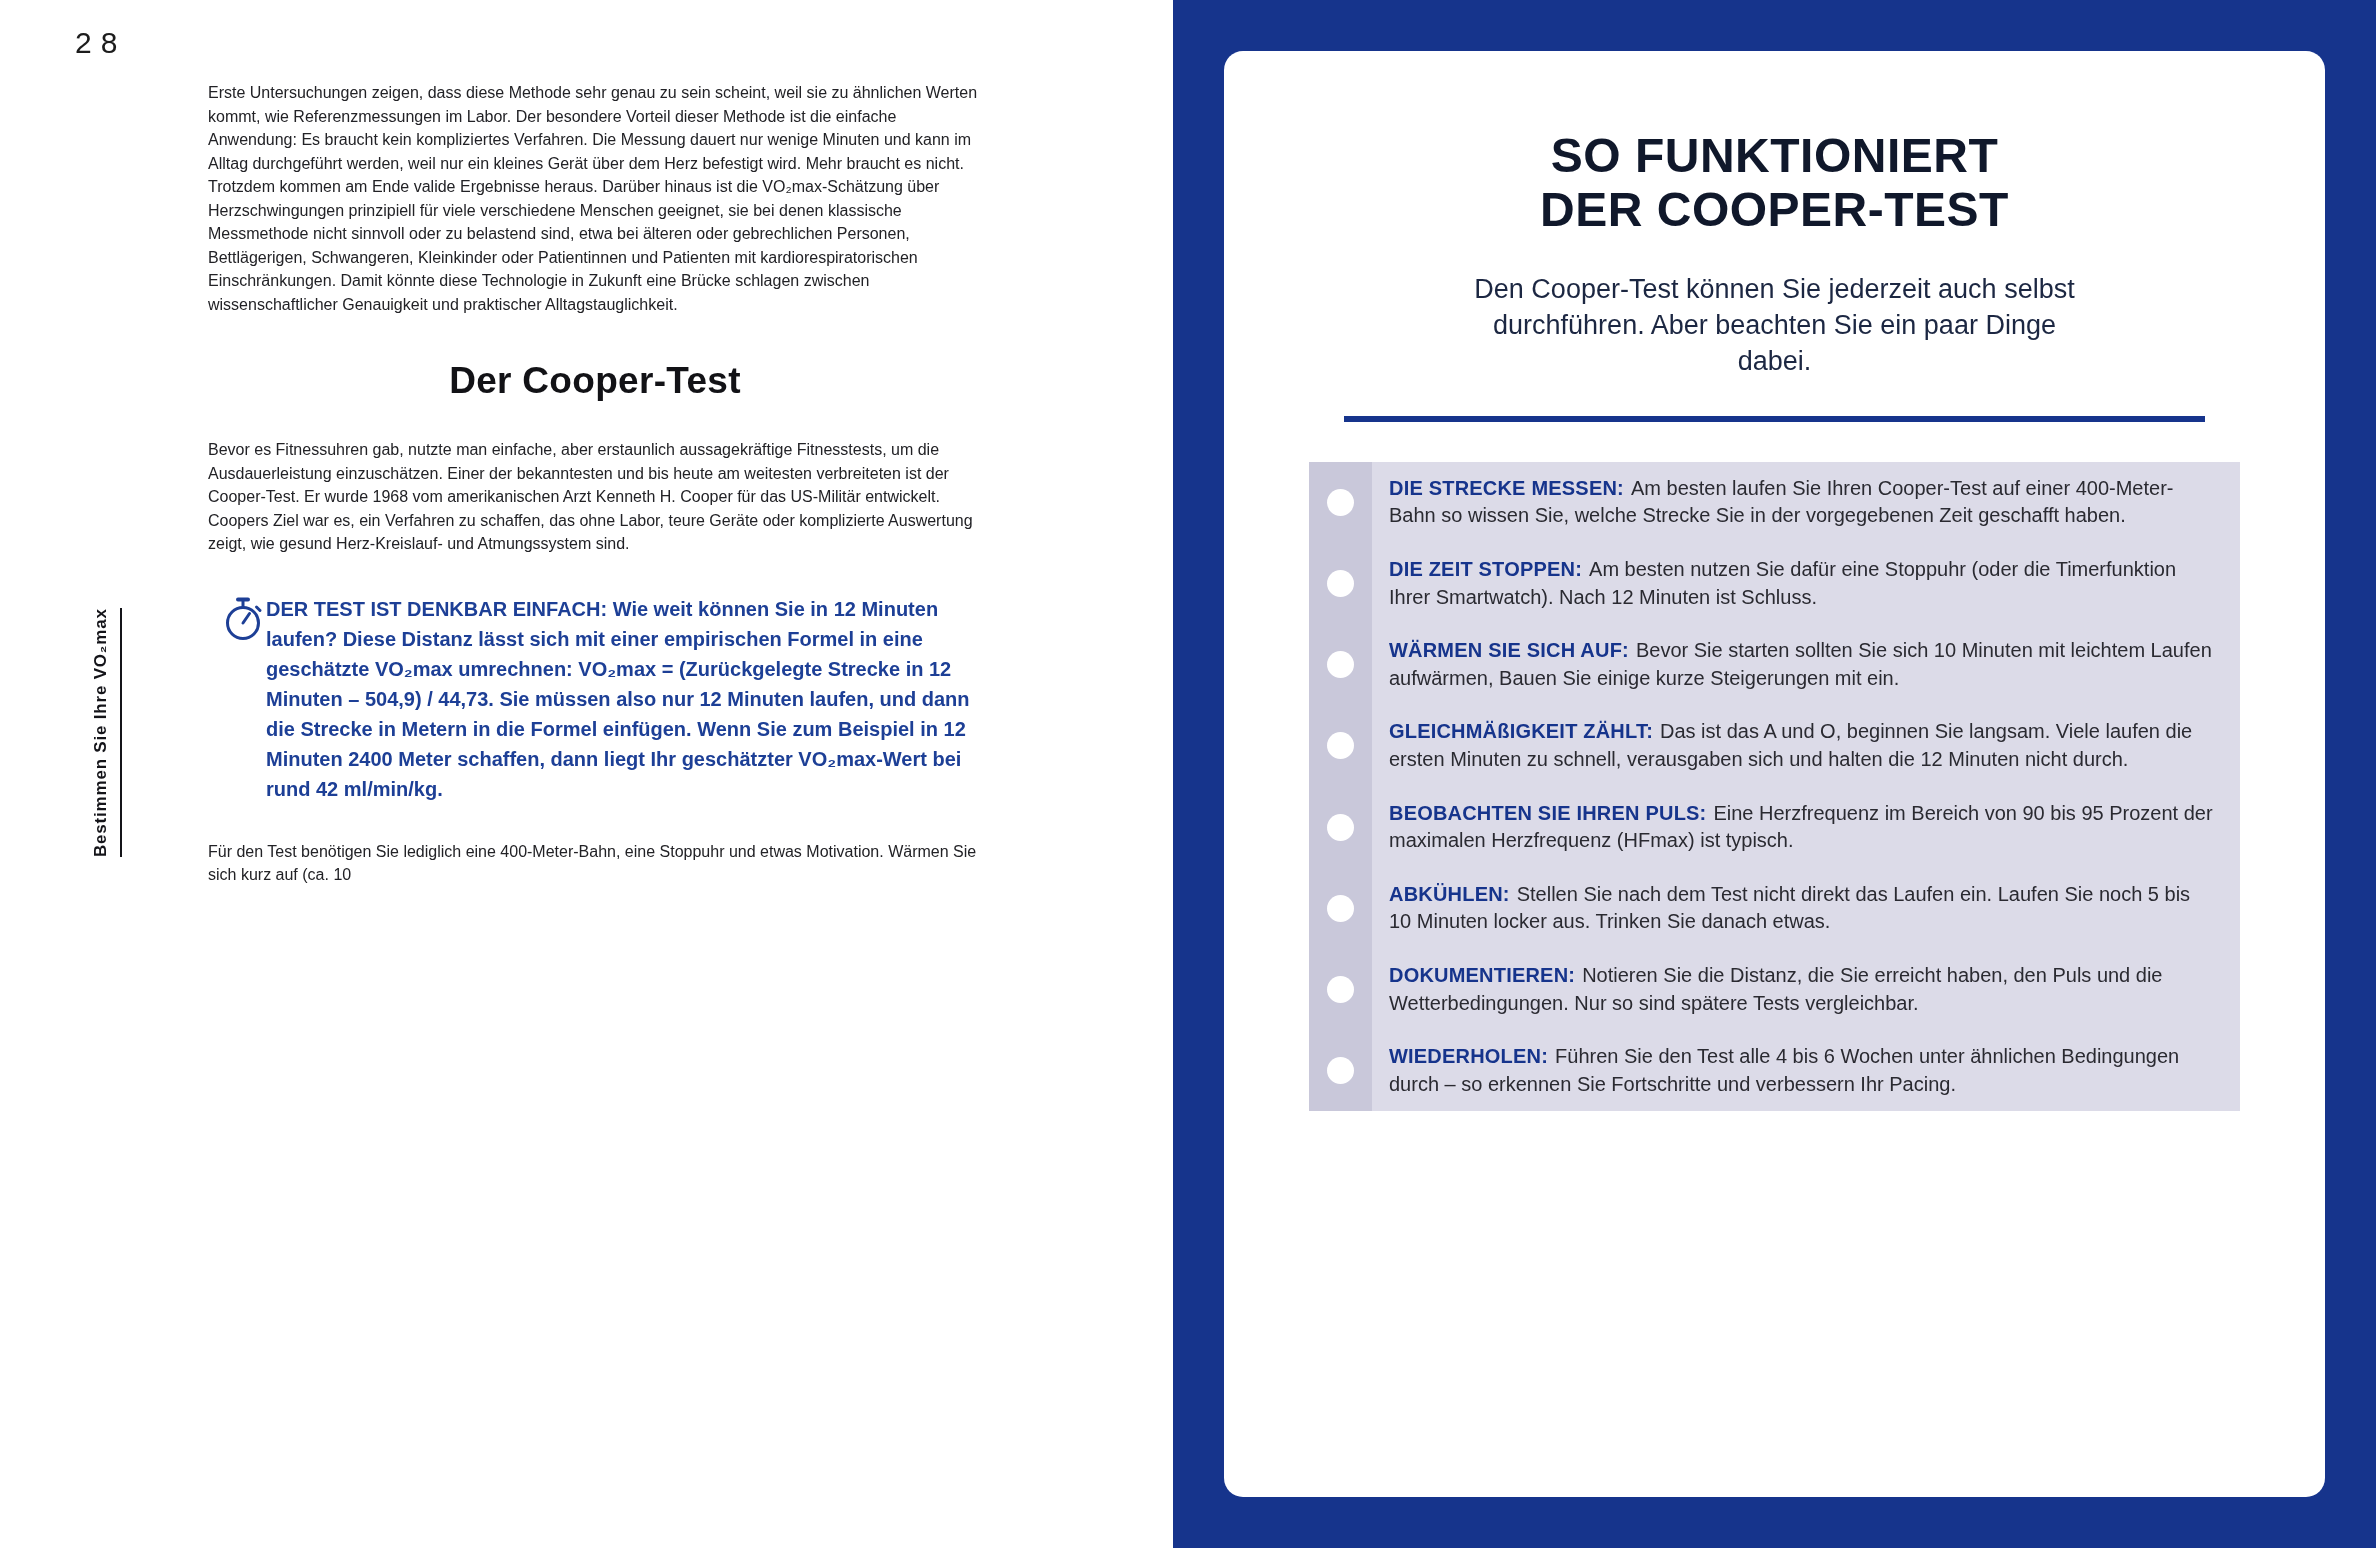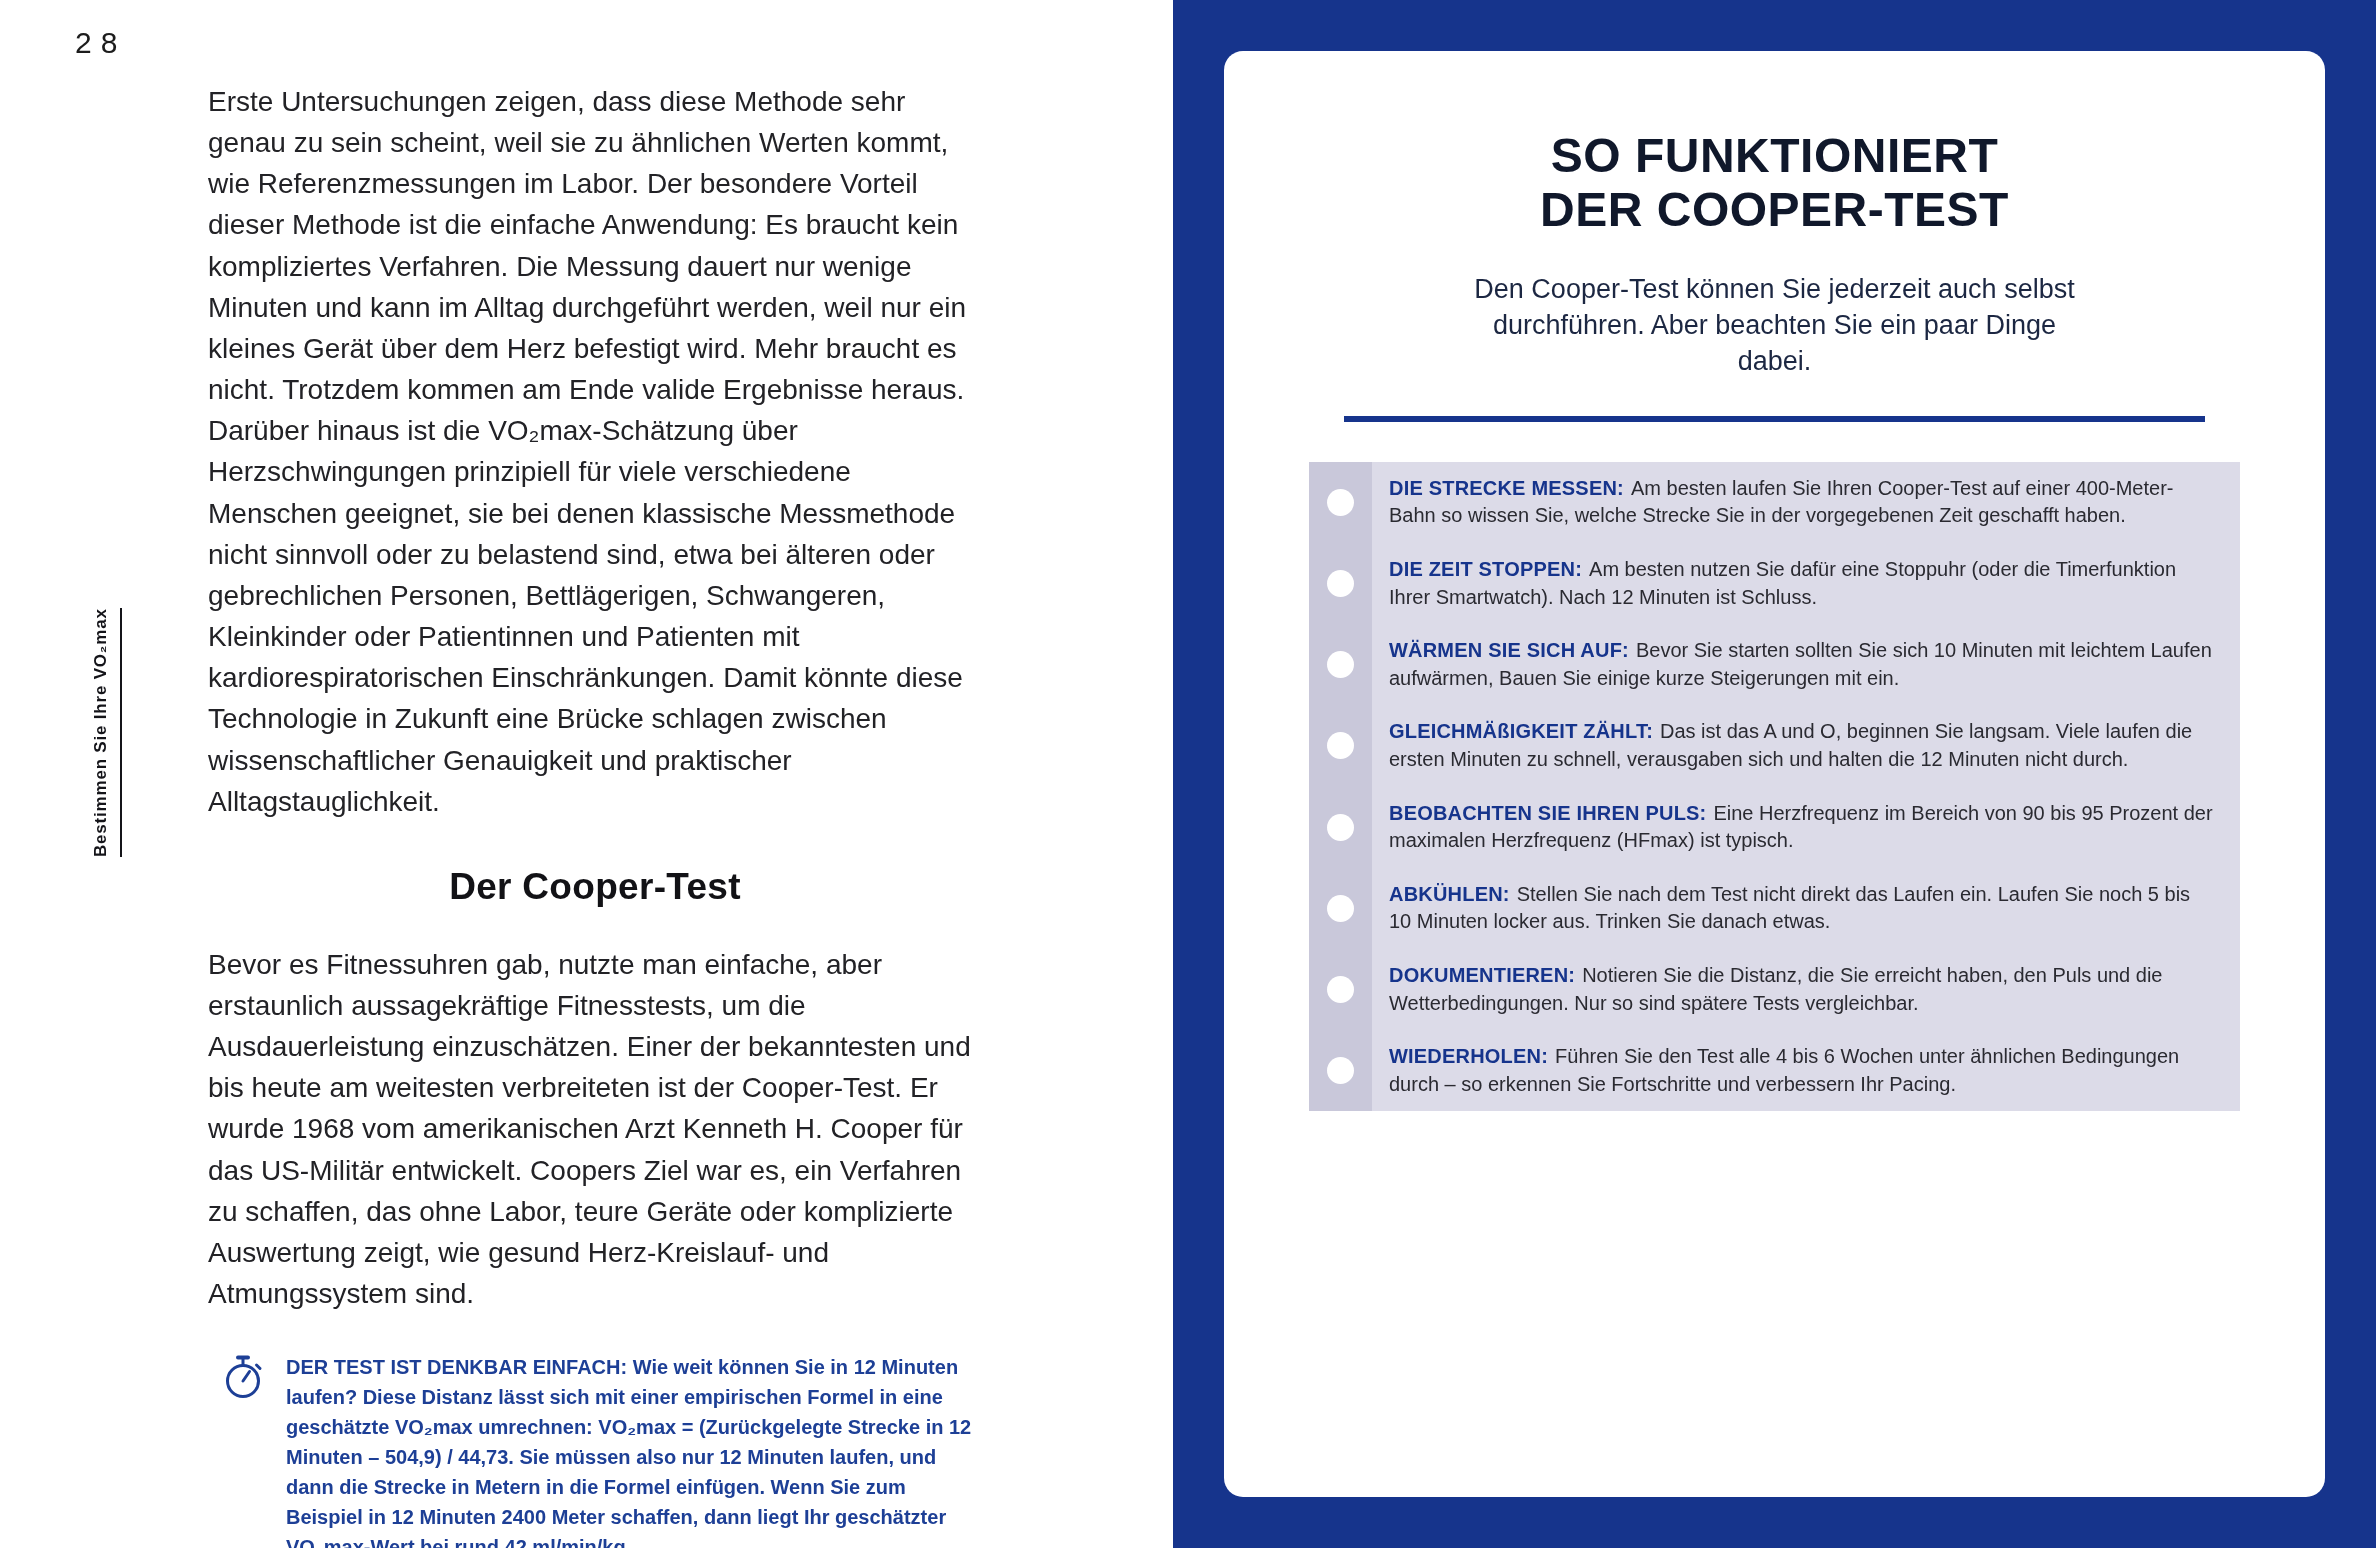--- a/index.html
+++ b/index.html
@@ -15,26 +15,26 @@
     font-size: 30px; letter-spacing: 9px; color: #1c1c1c;
   }
   .sidebar-label {
     position: absolute; left: 91px; top: 857px;
     transform: rotate(-90deg); transform-origin: left top;
     font-size: 17px; font-weight: bold; letter-spacing: 0.8px;
     color: #141419; white-space: nowrap;
     padding-bottom: 9px; border-bottom: 2px solid #141419;
   }
   .column { position: absolute; left: 208px; top: 81px; width: 774px; }
-  .body-par { margin: 0; font-size: 28px; line-height: 1.47; color: #222226; }
+  .body-par { margin: 0; font-size: 16px; line-height: 1.47; color: #222226; }
   .heading {
     margin: 44px 0 36px; text-align: center;
     font-size: 37px; font-weight: bold; color: #121216; letter-spacing: 0.3px;
   }
-  .callout { display: flex; align-items: flex-start; gap: 20px; margin: 38px 0 36px; padding-left: 12px; }
+  .callout { display: flex; align-items: flex-start; margin: 38px 0 36px; padding-left: 12px; }
   .callout svg { flex: 0 0 auto; margin-top: 2px; }
   .callout-text { margin: 0; font-size: 20px; font-weight: bold; line-height: 1.5; color: #1d3f96; }
   
   .page-right { flex: 1; height: 100%; background: #16348c; padding: 51px; box-sizing: border-box; }
   .card { width: 100%; height: 100%; background: #ffffff; box-sizing: border-box; padding: 50px 85px 40px; border-radius: 19px; }
   .card-title {
     margin: 28px 0 0; text-align: center;
     font-size: 48px; line-height: 1.12; font-weight: bold;
     color: #10182b; letter-spacing: 0.5px;
   }

